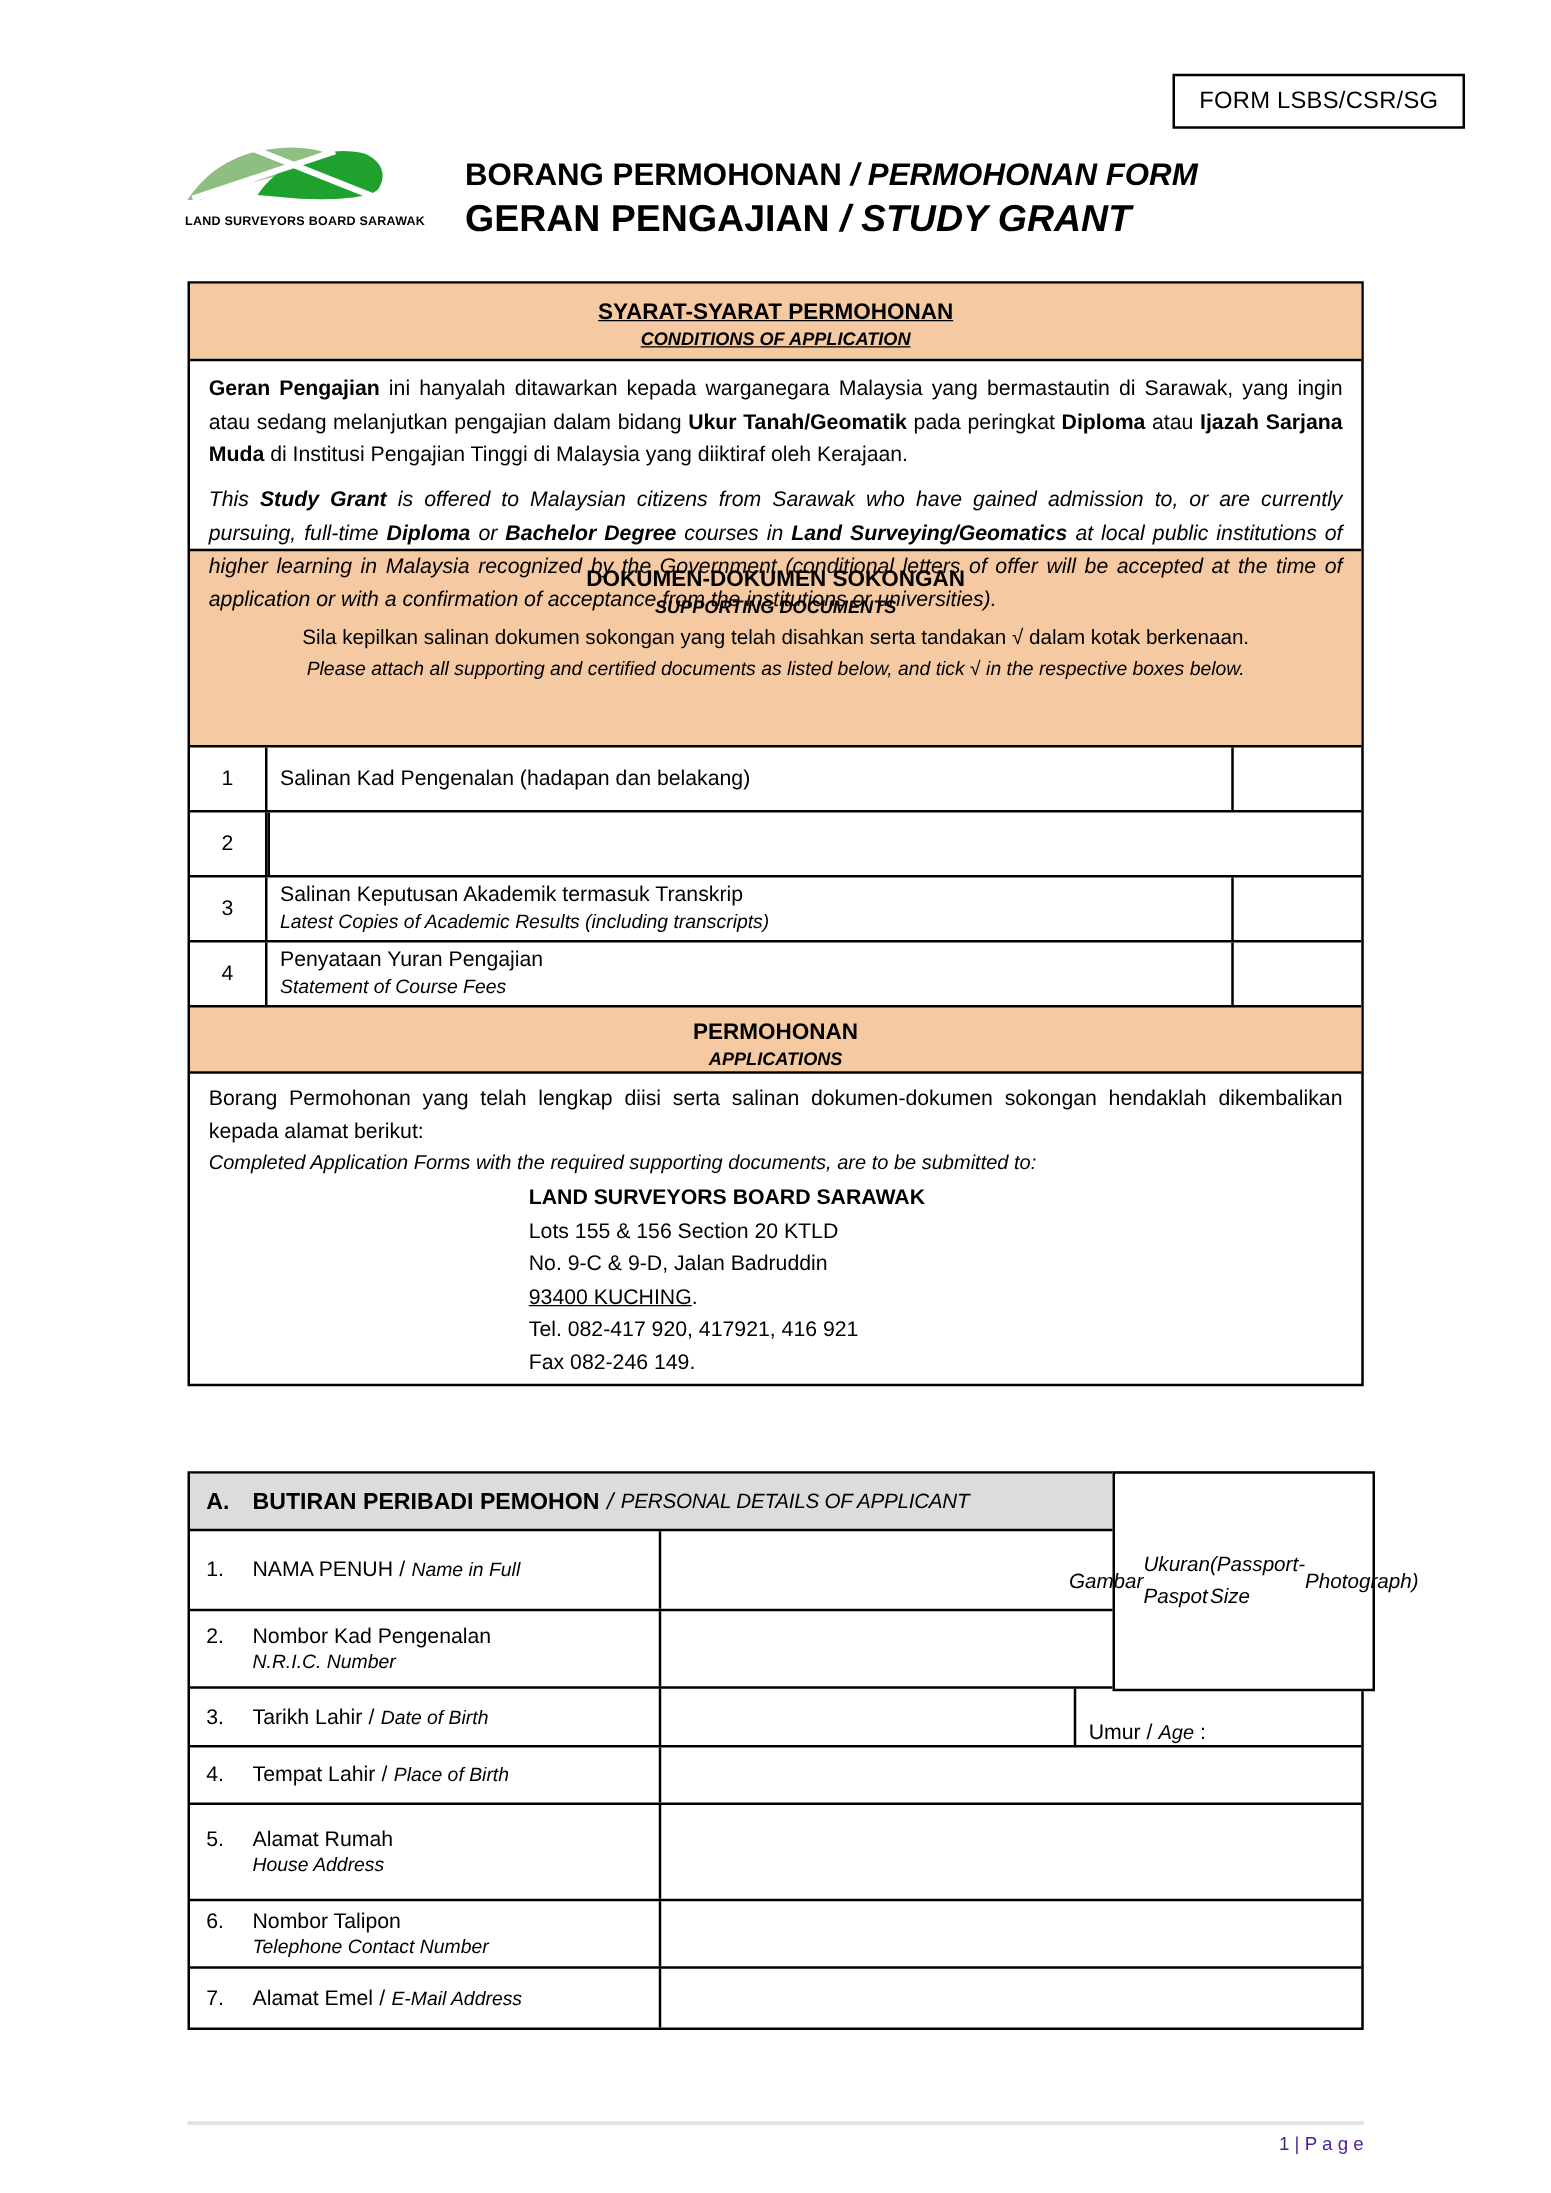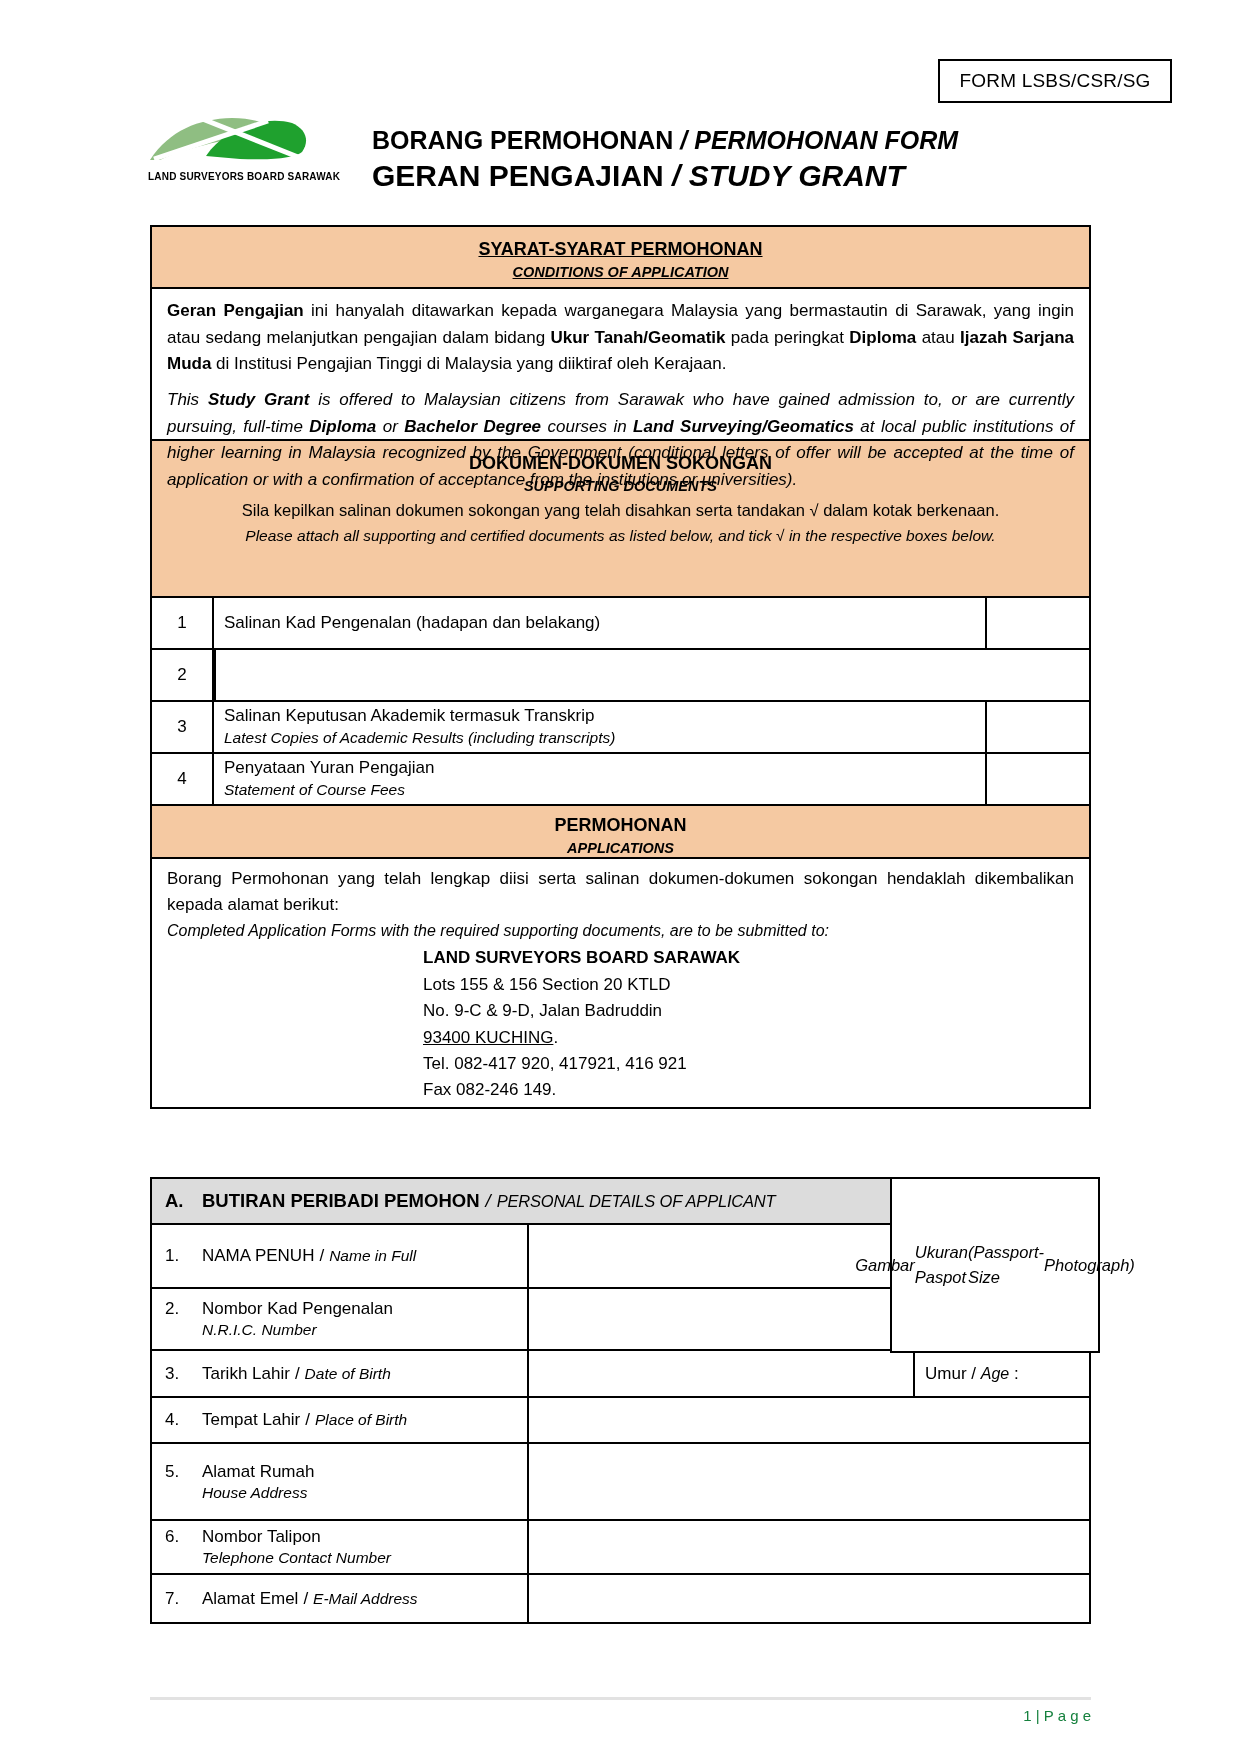--- a/index.html
+++ b/index.html
@@ -67,21 +67,21 @@
   .a-row:last-child{border-bottom:none;}
   .a-label{width:377px;border-right:2px solid #000;box-sizing:border-box;
            padding-left:13px;display:flex;flex-direction:column;justify-content:center;font-size:17px;}
   .lbl-line{display:flex;align-items:baseline;}
   .lbl-no{width:37px;flex:none;}
   .lbl-sub{padding-left:37px;font-style:italic;font-size:15.5px;margin-top:2px;}
   .lbl-it{font-style:italic;font-size:15.5px;}
   .lbl-sep{margin:0 5px;}
   .a-input{flex:1;}
   .a-input.rb{border-right:2px solid #000;box-sizing:border-box;}
-  .a-age{width:174px;box-sizing:border-box;display:flex;align-items:center;padding-left:10px;font-size:17px;}
+  .a-age{width:228px;box-sizing:border-box;display:flex;align-items:flex-end;padding-left:10px;font-size:17px;}
   .h64{height:64px;} .h62{height:62px;} .h47{height:47px;} .h46{height:46px;}
   .h77{height:77px;} .h54{height:54px;}
 
   .photo-box{position:absolute;left:890px;top:1177px;width:210px;height:176px;background:#fff;
              border:2px solid #000;box-sizing:border-box;display:flex;flex-direction:row;
              align-items:center;justify-content:center;font-style:italic;font-size:16.5px;line-height:1.5;}
 
   
   .footer-line{position:absolute;left:150px;top:1697px;width:941px;height:3px;background:#E2E2E2;}
   .footer-text{position:absolute;left:150px;top:1707px;width:941px;text-align:right;
@@ -281,15 +281,15 @@
   </div>
 
   <div class="photo-box">
     <div>Gambar</div>
     <div>Ukuran Paspot</div>
     <div>(Passport-Size</div>
     <div>Photograph)</div>
   </div>
 
   <div class="footer-line"></div>
-  <div class="footer-text" style="color: #15803d;">1 | P a g e</div>
+  <div class="footer-text" style="color: #4c1d95;">1 | P a g e</div>
 
 </div>
 
 </body></html>

